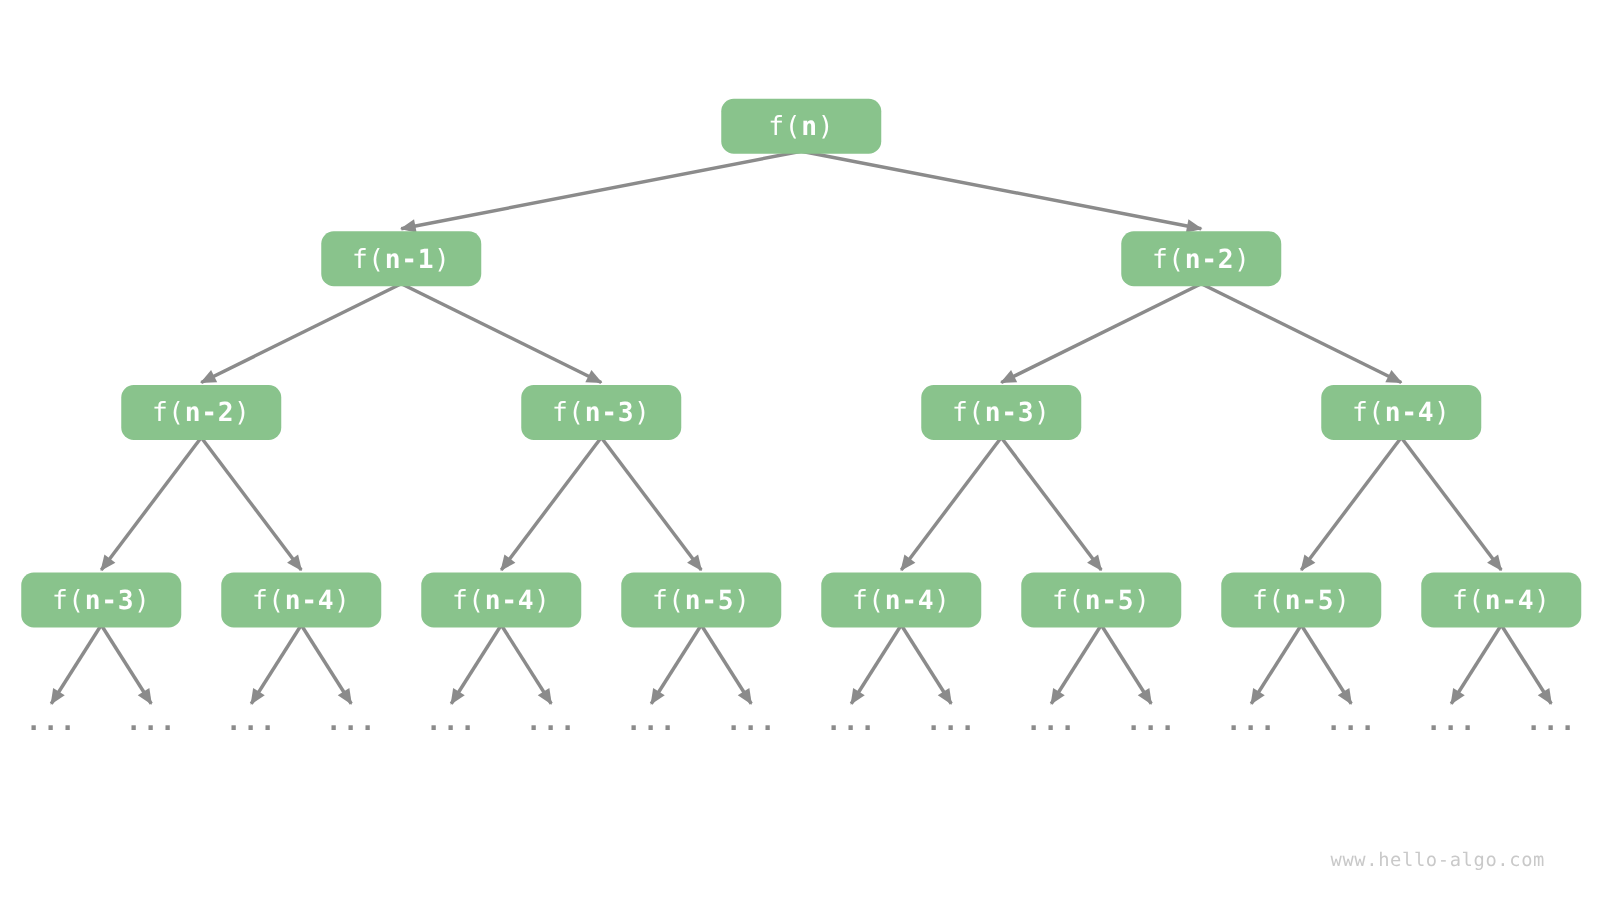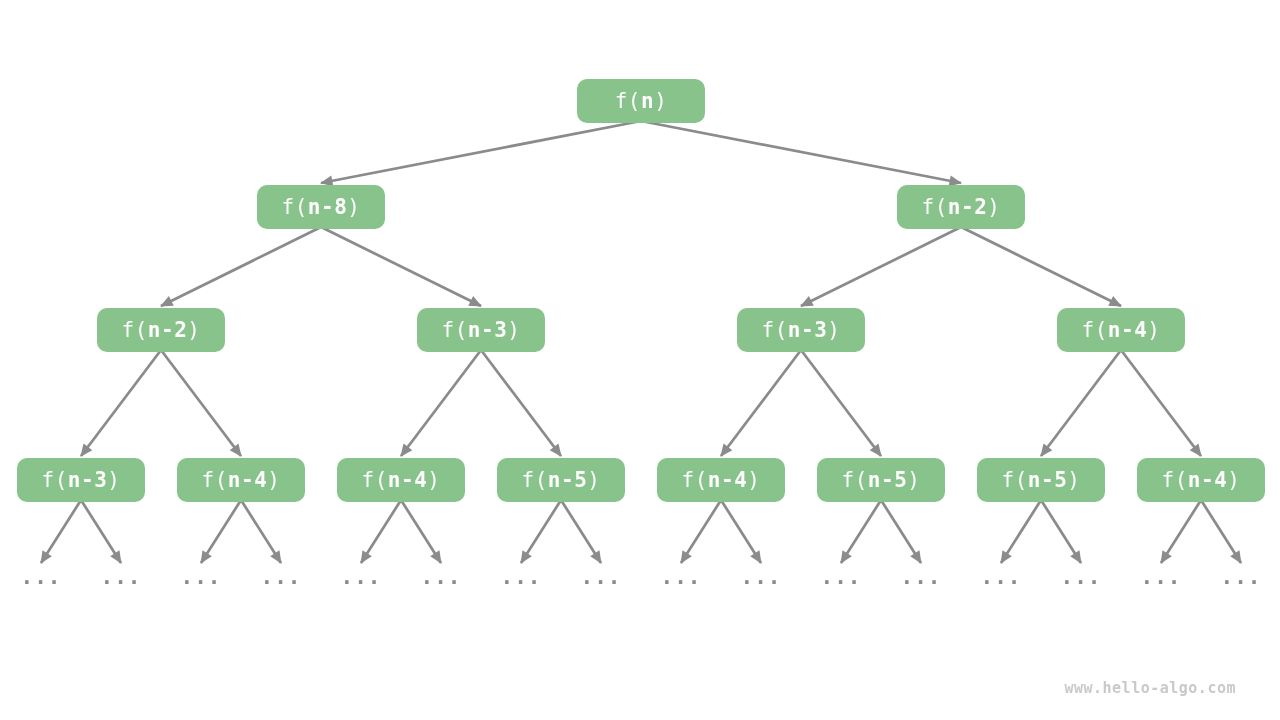--- a/index.html
+++ b/index.html
@@ -36,21 +36,20 @@
     font-weight: bold;
     letter-spacing: 1px;
     user-select: none;
   }
   .watermark {
     position: absolute;
     right: 44px;
     top: 679px;
     font-size: 15px;
     letter-spacing: 0.5px;
-    font-weight: bold;
   }
 </style>
 </head>
 <body>
 
 <div class="stage" style="background: rgb(255, 255, 255);">
   <svg id="edge-layer" xmlns="http://www.w3.org/2000/svg" viewBox="0 0 1280 720">
       <defs>
         <marker id="arrowhead" markerUnits="userSpaceOnUse" markerWidth="15" markerHeight="12" viewBox="0 0 15 12" refX="13" refY="6" orient="auto">
           <path d="M1.5,0.5 L14,6 L1.5,11.5 Z" fill="#8b8b8b"></path>
@@ -88,21 +87,21 @@
       <line x1="1201" y1="500" x2="1241" y2="563" stroke="#8b8b8b" stroke-width="2.75" marker-end="url(#arrowhead)"></line>
     </svg>
   <div id="nodes">
       <div class="node" style="left: 577px; top: 79px; width: 128px; height: 44px; background: rgb(137, 195, 140); color: rgb(255, 255, 255);">
         <span class="part-prefix">f(</span>
         <span class="part-inner">n</span>
         <span class="part-suffix">)</span>
       </div>
       <div class="node" style="left: 257px; top: 185px; width: 128px; height: 44px; background: rgb(137, 195, 140); color: rgb(255, 255, 255);">
         <span class="part-prefix">f(</span>
-        <span class="part-inner">n-8</span>
+        <span class="part-inner">n-1</span>
         <span class="part-suffix">)</span>
       </div>
       <div class="node" style="left: 897px; top: 185px; width: 128px; height: 44px; background: rgb(137, 195, 140); color: rgb(255, 255, 255);">
         <span class="part-prefix">f(</span>
         <span class="part-inner">n-2</span>
         <span class="part-suffix">)</span>
       </div>
       <div class="node" style="left: 97px; top: 308px; width: 128px; height: 44px; background: rgb(137, 195, 140); color: rgb(255, 255, 255);">
         <span class="part-prefix">f(</span>
         <span class="part-inner">n-2</span>

